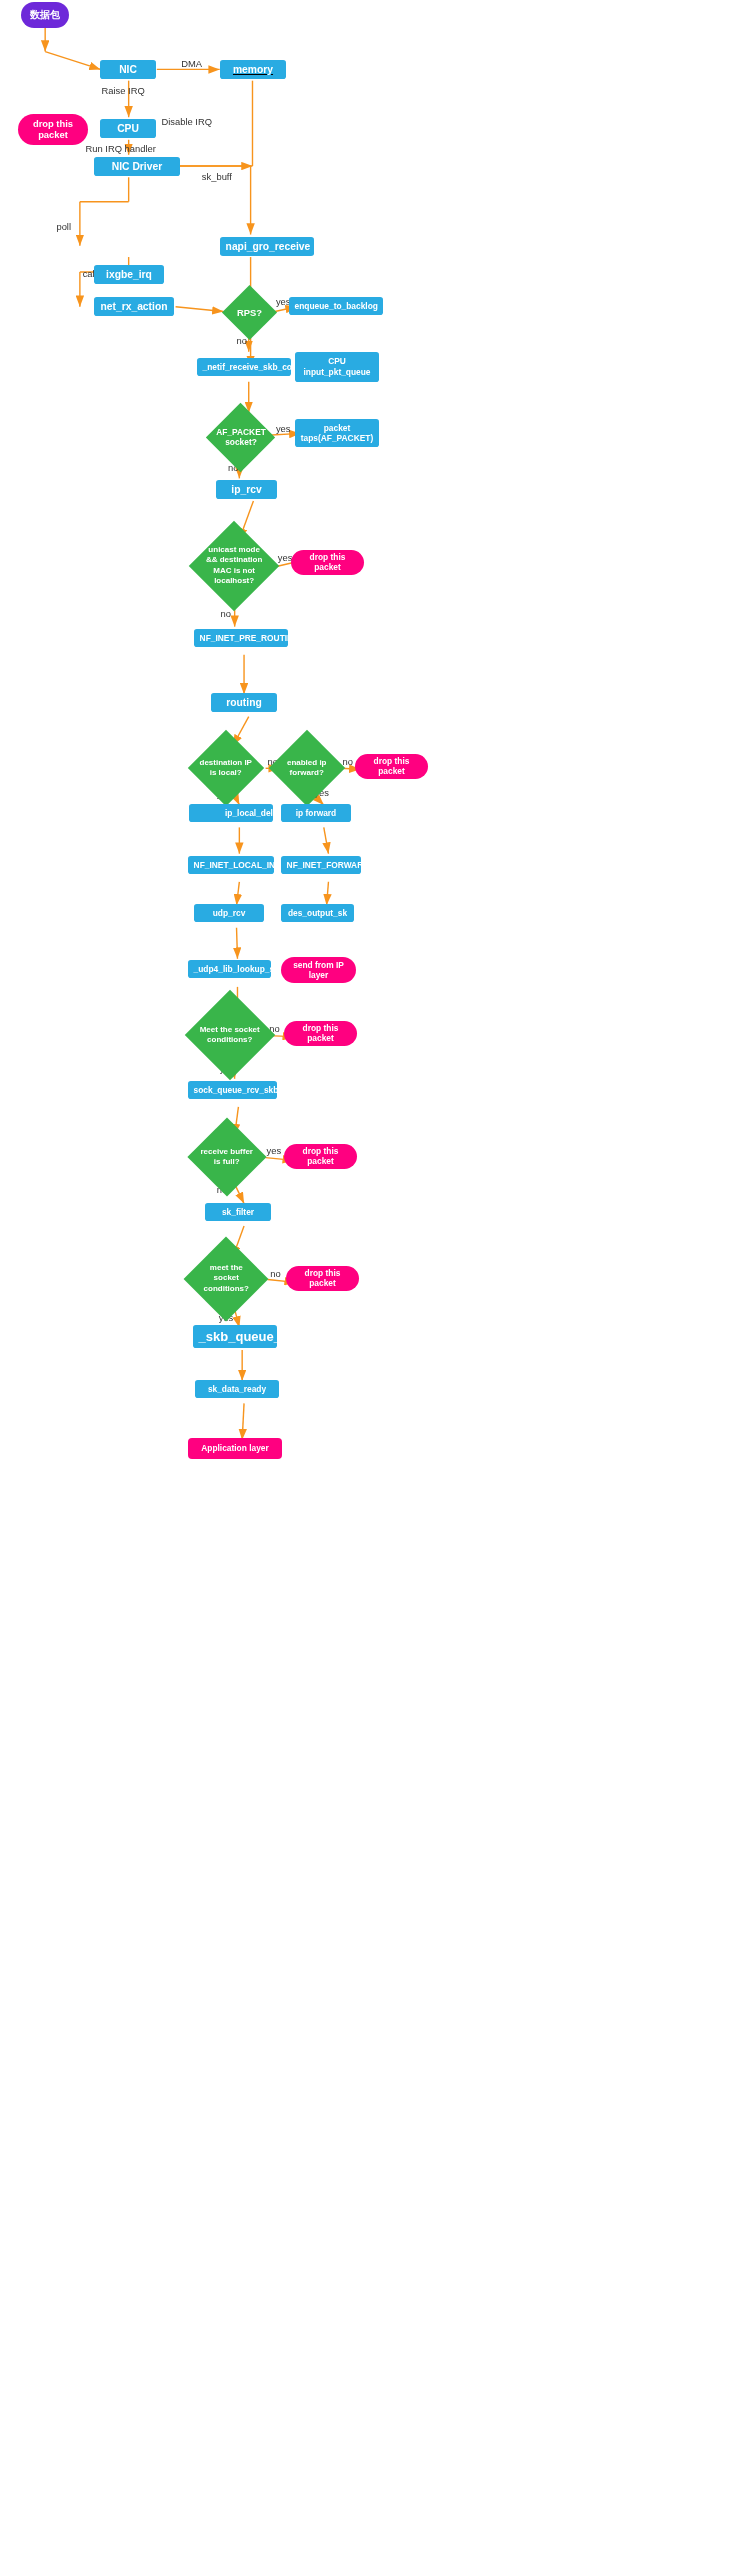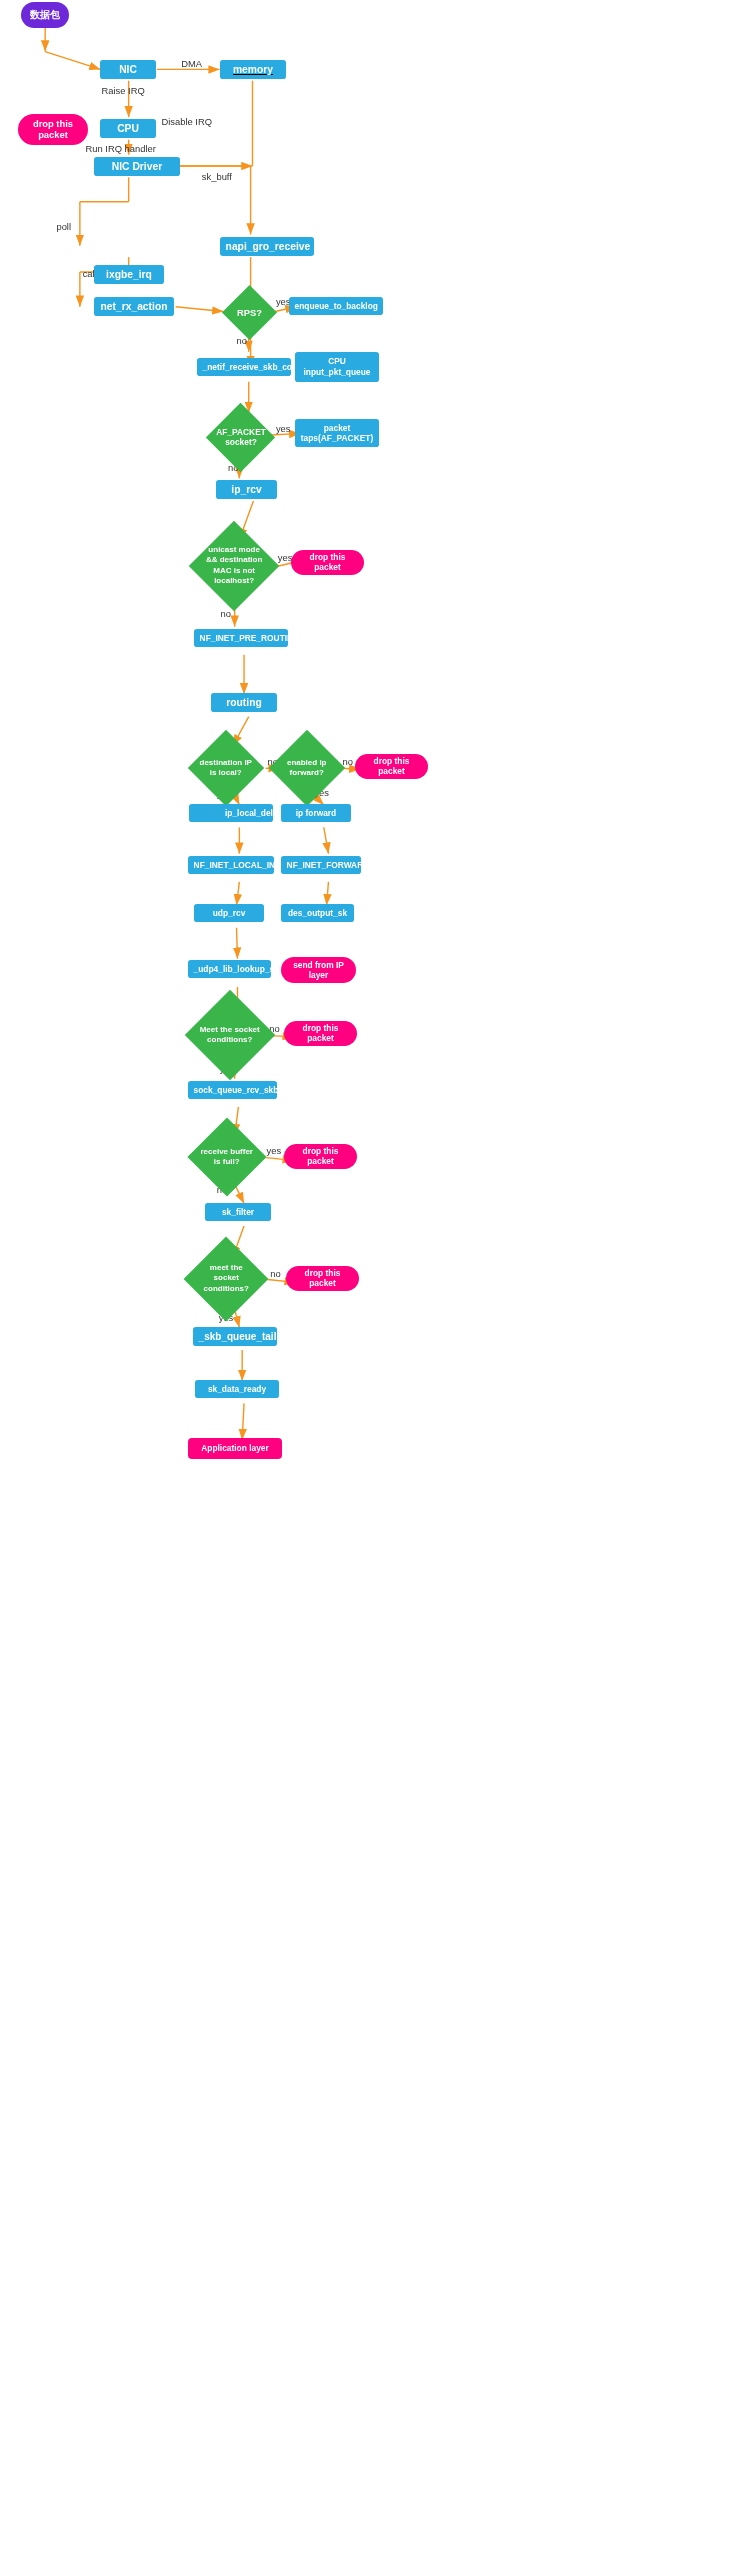--- a/index.html
+++ b/index.html
@@ -382,21 +382,21 @@
     <div class="node-diamond" style="width:60px; height:60px; display:flex; align-items:center; justify-content:center;">
       <div class="node-diamond-inner" style="font-size:8px; line-height:1.3;">meet the socket conditions?</div>
     </div>
   </div>
 
   <div class="node" style="left:286px; top:1268px; width:73px; height:20.6px;">
     <div class="node-drop" style="font-size:8.4px; padding:2.8px 5.6px;">drop this packet</div>
   </div>
 
   <div class="node" style="left:193px; top:1325px; width:84px; height:22.5px;">
-    <div class="node-rect" style="width:100%; font-size:10px;">_skb_queue_tail</div>
+    <div class="node-rect" style="width:100%; font-size:13px;">_skb_queue_tail</div>
   </div>
 
   <div class="node" style="left:195px; top:1378px; width:84px; height:22.5px;">
     <div class="node-rect" style="width:100%; font-size:8.4px;">sk_data_ready</div>
   </div>
 
   <div class="node" style="left:188px; top:1437px; width:94px; height:22.5px;">
     <div class="node-oval-end" style="font-size:8.4px; width:100%; text-align:center;">Application layer</div>
   </div>
 

